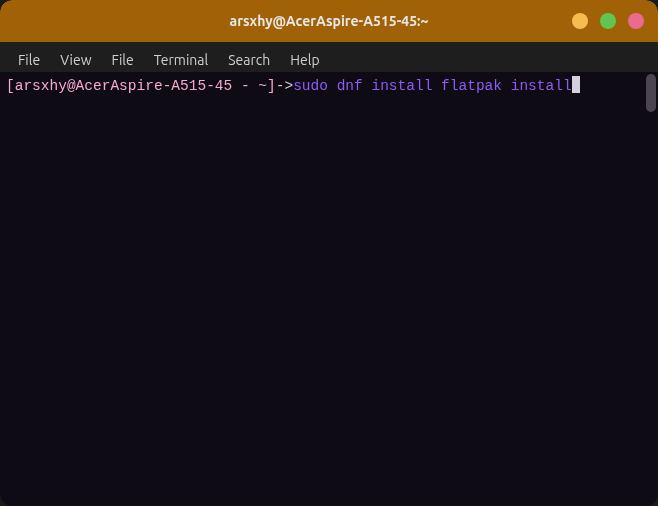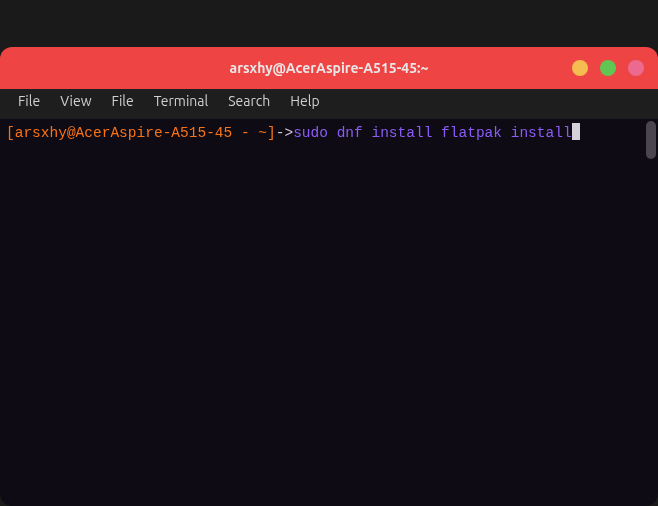--- a/index.html
+++ b/index.html
@@ -14,27 +14,26 @@
     .window {
       width: 100%;
       height: 100%;
       display: flex;
       flex-direction: column;
       border-radius: 12px;
       overflow: hidden;
     }
     .titlebar {
       height: 42px;
-      background: #ef4444;
+      background: #a16207;
       display: flex;
       align-items: center;
       position: relative;
       border-top-left-radius: 12px;
       border-top-right-radius: 12px;
-      margin-top: 47px;
     }
     .title {
       position: absolute;
       left: 50%;
       transform: translateX(-50%);
       color: #e8e8e8;
       font-family: "Ubuntu", "Cantarell", sans-serif;
       font-size: 14px;
       font-weight: 600;
     }
@@ -49,21 +48,21 @@
       height: 16px;
       border-radius: 50%;
     }
     .ctrl.min { background: #f5bd4f; }
     .ctrl.max { background: #61c554; }
     .ctrl.close { background: #ec6a8f; }
     .menubar {
       height: 30px;
       background: #1e1e1e;
       display: flex;
-      align-items: flex-start;
+      align-items: flex-end;
       padding: 0 8px;
       font-family: "Ubuntu", "Cantarell", sans-serif;
       font-size: 14px;
       color: #d0d0d0;
     }
     .menu-item {
       padding: 4px 10px;
       cursor: pointer;
     }
     .terminal-area {
@@ -72,21 +71,21 @@
       padding: 4px 6px;
       color: #e0e0e0;
       font-size: 14.5px;
       line-height: 1.4;
       font-family: "Liberation Mono", "DejaVu Sans Mono", Consolas, monospace;
       position: relative;
     }
     .prompt-line {
       white-space: pre;
     }
-    .prompt { color: #f97316; }
+    .prompt { color: #f9a8d4; }
     .arrow { color: #d2c7d8; }
     .cmd { color: #8b5cf6; }
     .cursor {
       display: inline-block;
       width: 8px;
       height: 17px;
       background: #d6d0da;
       vertical-align: text-bottom;
       margin-bottom: 1px;
     }

